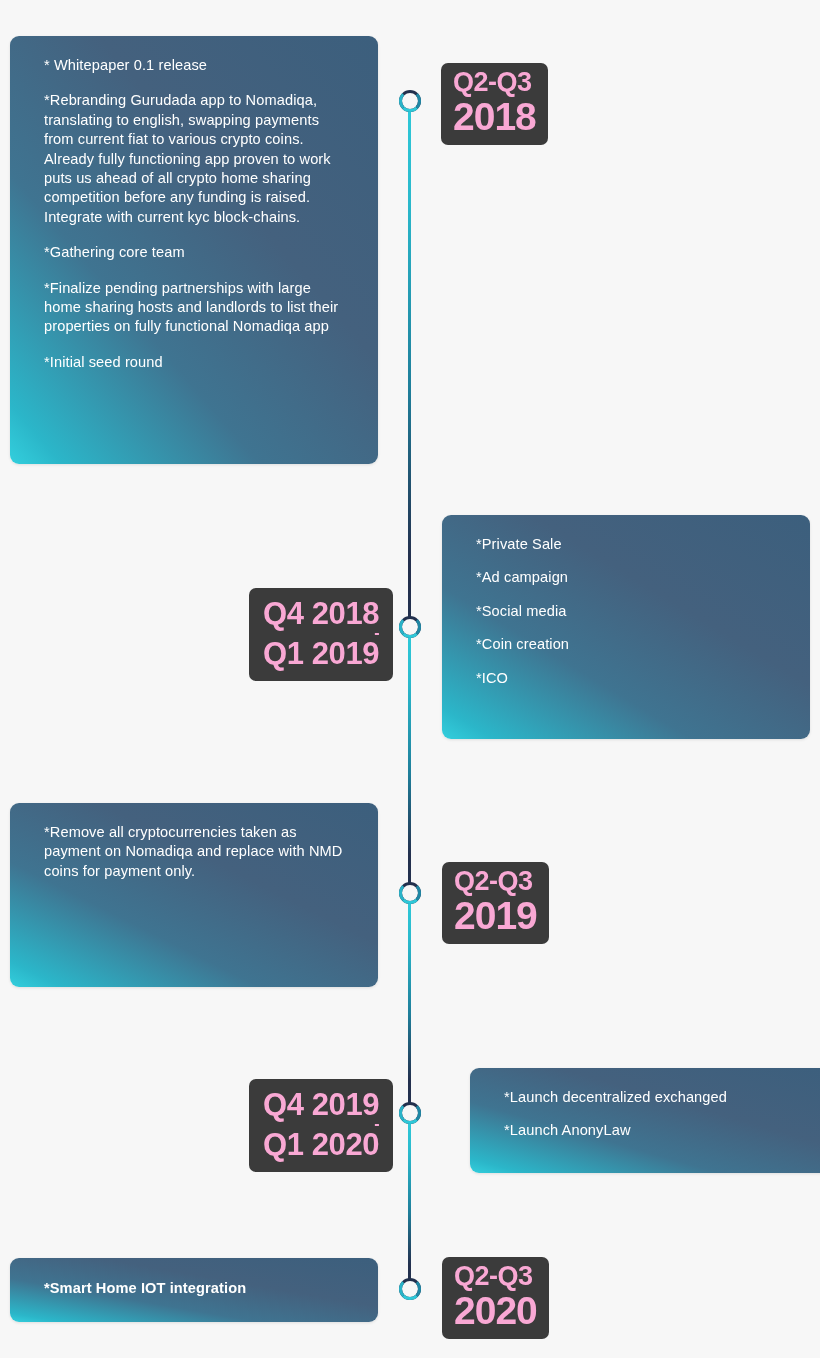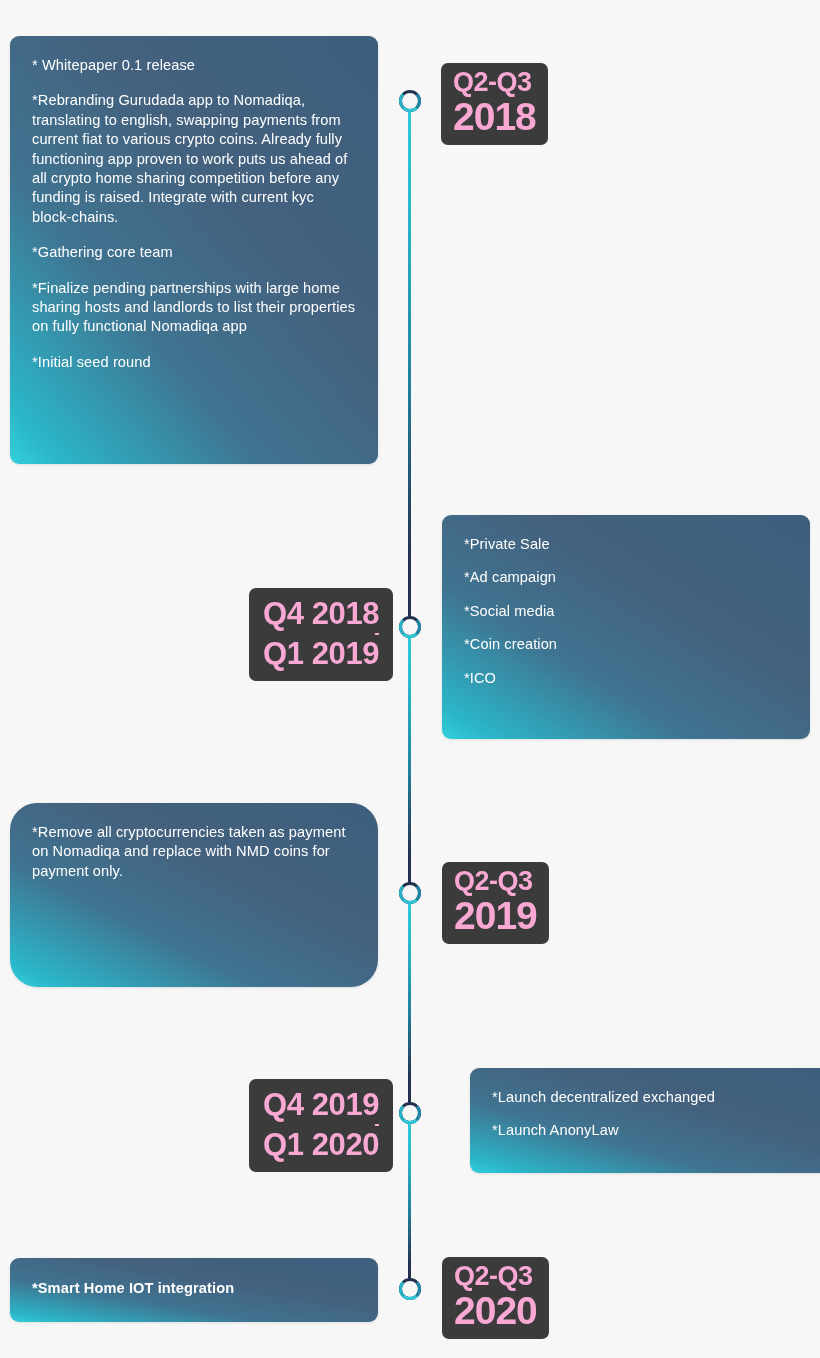--- a/index.html
+++ b/index.html
@@ -56,21 +56,21 @@
   }
 
   
   .card {
     position: absolute;
     border-radius: 9px;
     box-sizing: border-box;
     color: #ffffff;
     background: linear-gradient(to top right, #33cfdd 0%, #2bb6c9 7%, #3f7491 34%, #44617e 62%, #3c5f7d 100%);
     box-shadow: 0 1px 3px rgba(0,0,0,0.10);
-    padding: 20px 22px;
+    padding: 20px 34px;
     font-size: 14.6px;
     line-height: 1.33;
     letter-spacing: 0.1px;
   }
   .card p {
     margin: 0 0 16px 0;
     white-space: pre-line;
   }
   .card p:last-child { margin-bottom: 0; }
 
@@ -148,21 +148,21 @@
   <p style="margin-bottom:14px;">*Social media</p>
   <p style="margin-bottom:14px;">*Coin creation</p>
   <p>*ICO</p>
 </div>
 <div class="date-chip chip-left chip-stack" style="left:249px;top:588px;padding:10px 14px 12px 14px;">
   <span class="chip-row">Q4 2018</span>
   <span class="chip-dash">-</span>
   <span class="chip-row">Q1 2019</span>
 </div>
 
-<div class="card card-left" style="top:803px;height:184px;border-radius:27px;">
+<div class="card card-left" style="top:803px;height:184px;">
   <p>*Remove all cryptocurrencies taken as payment on Nomadiqa and replace with NMD coins for payment only.</p>
 </div>
 <div class="date-chip chip-right" style="left:442px;top:862px;">
   <span class="chip-line-small">Q2-Q3</span>
   <span class="chip-line-big">2019</span>
 </div>
 
 <div class="card card-right" style="top:1068px;height:105px;margin-left:28px;">
   <p style="margin-bottom:14px;">*Launch decentralized exchanged</p>
   <p>*Launch AnonyLaw</p>

